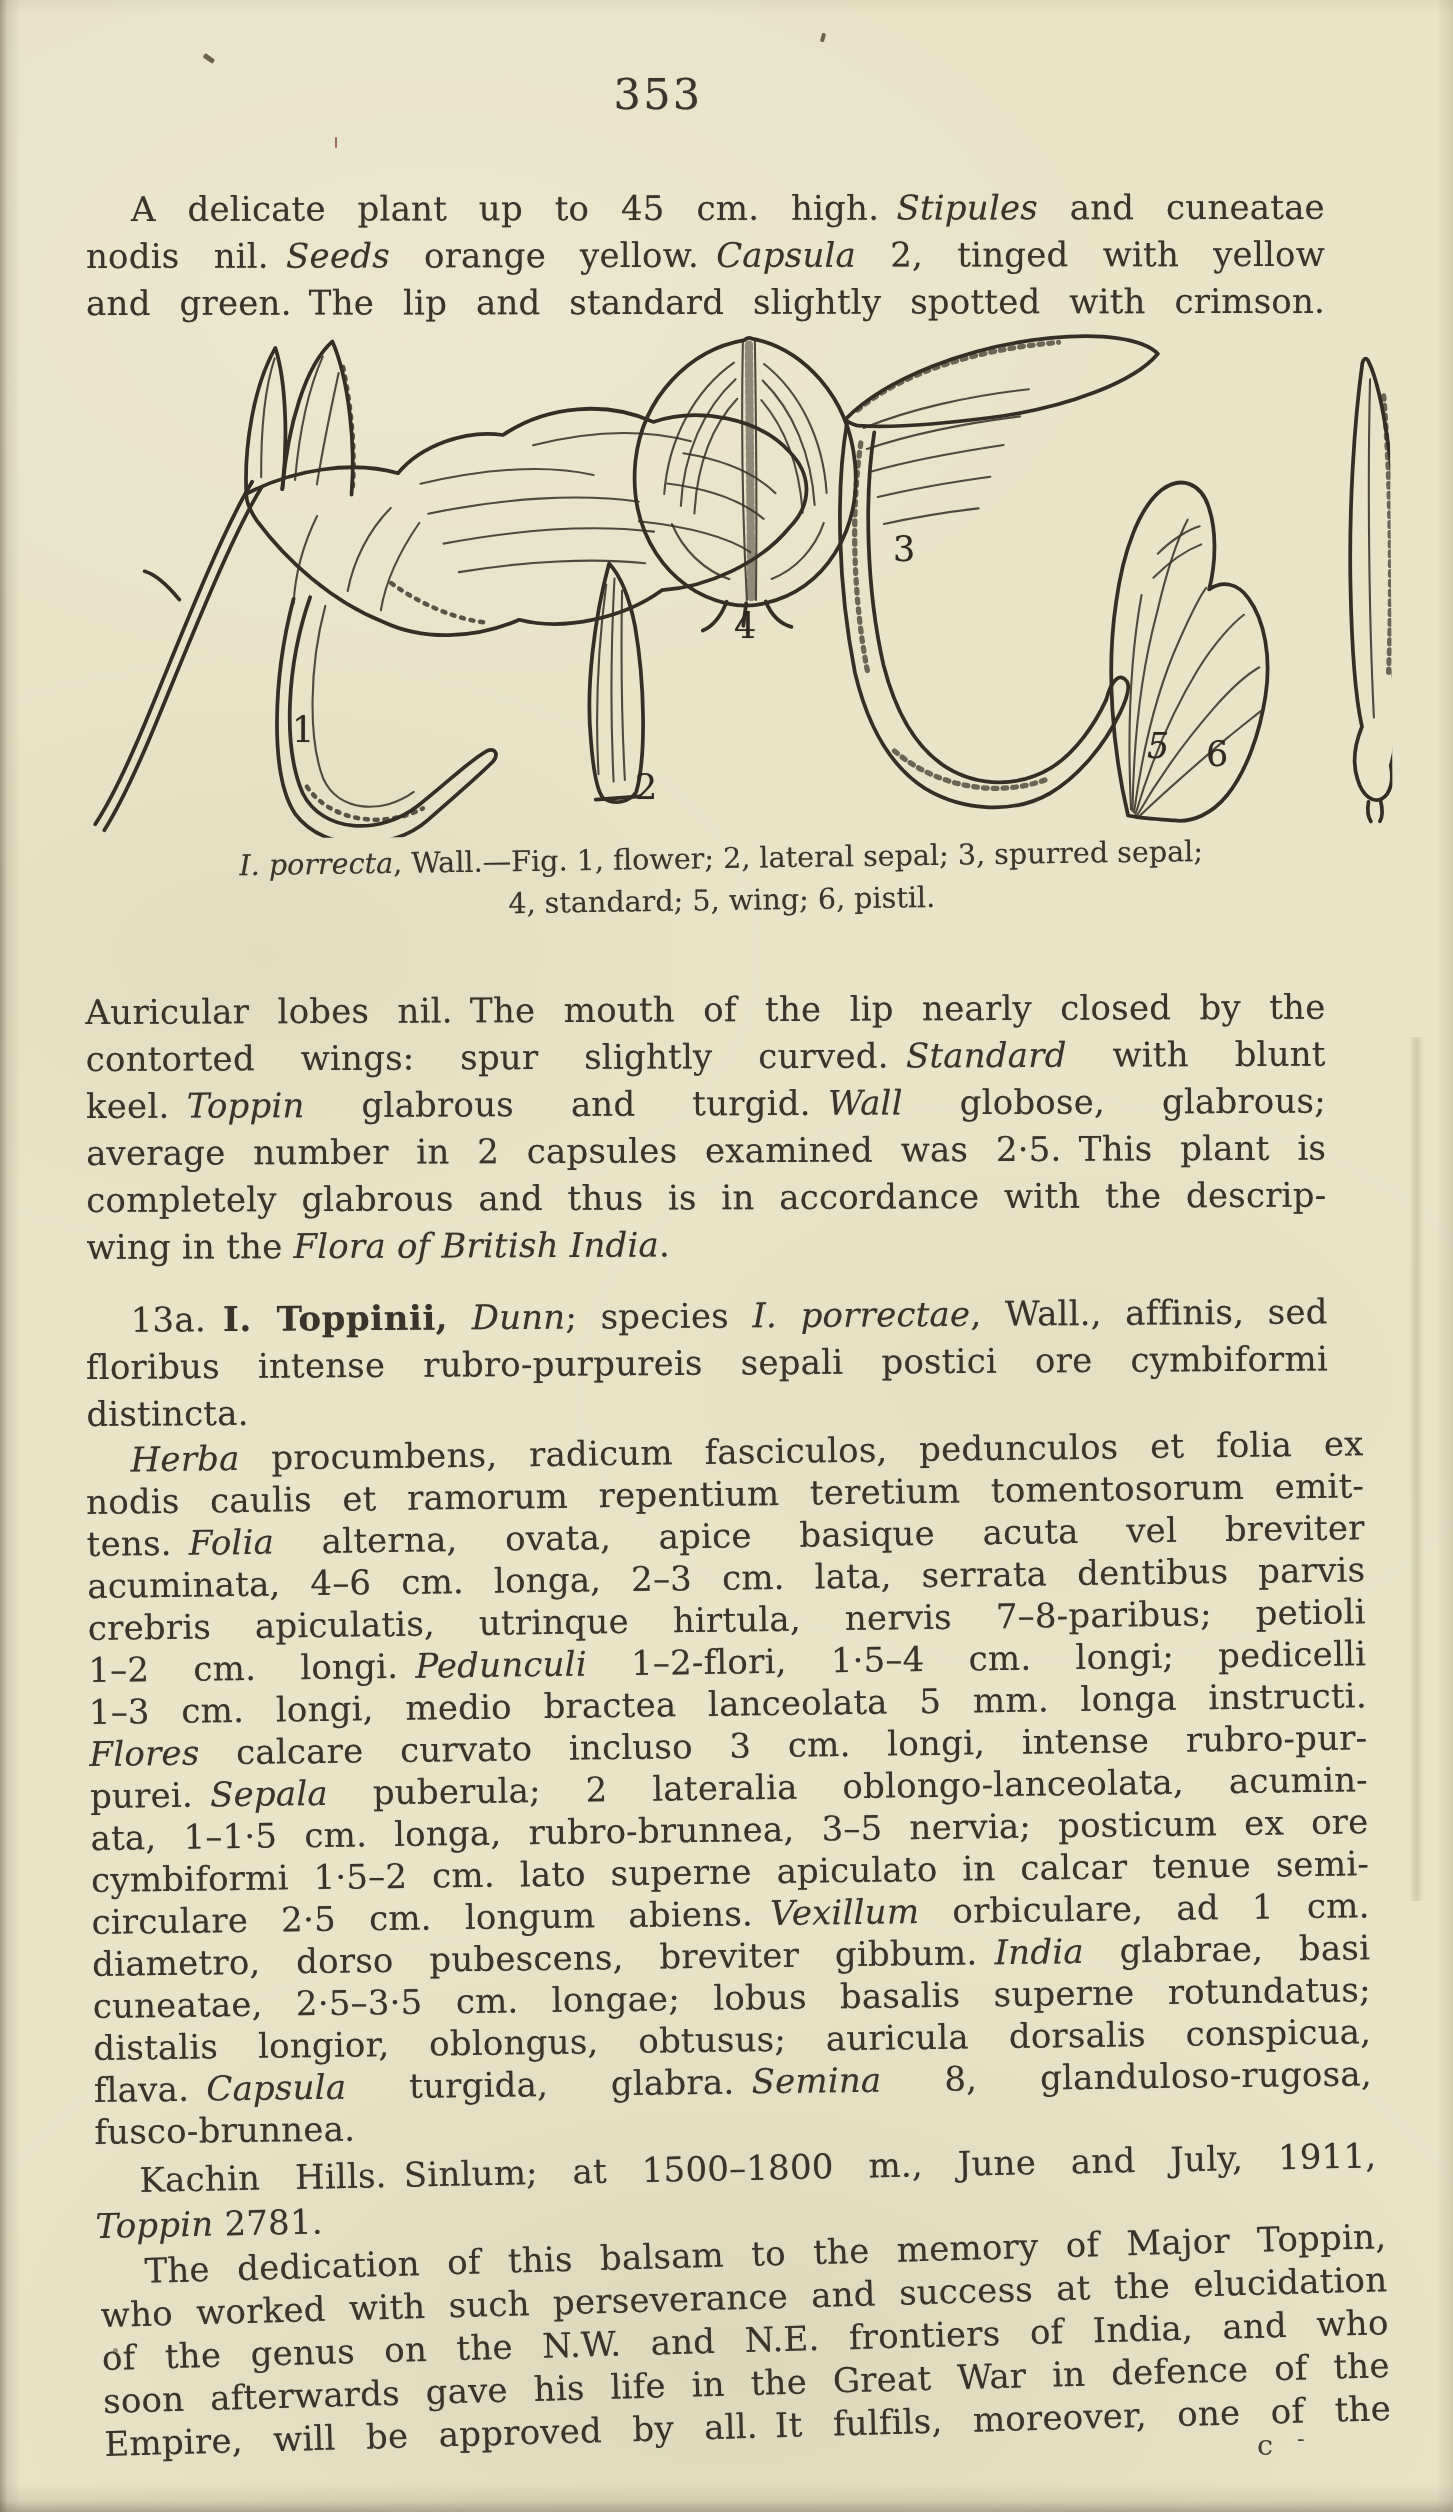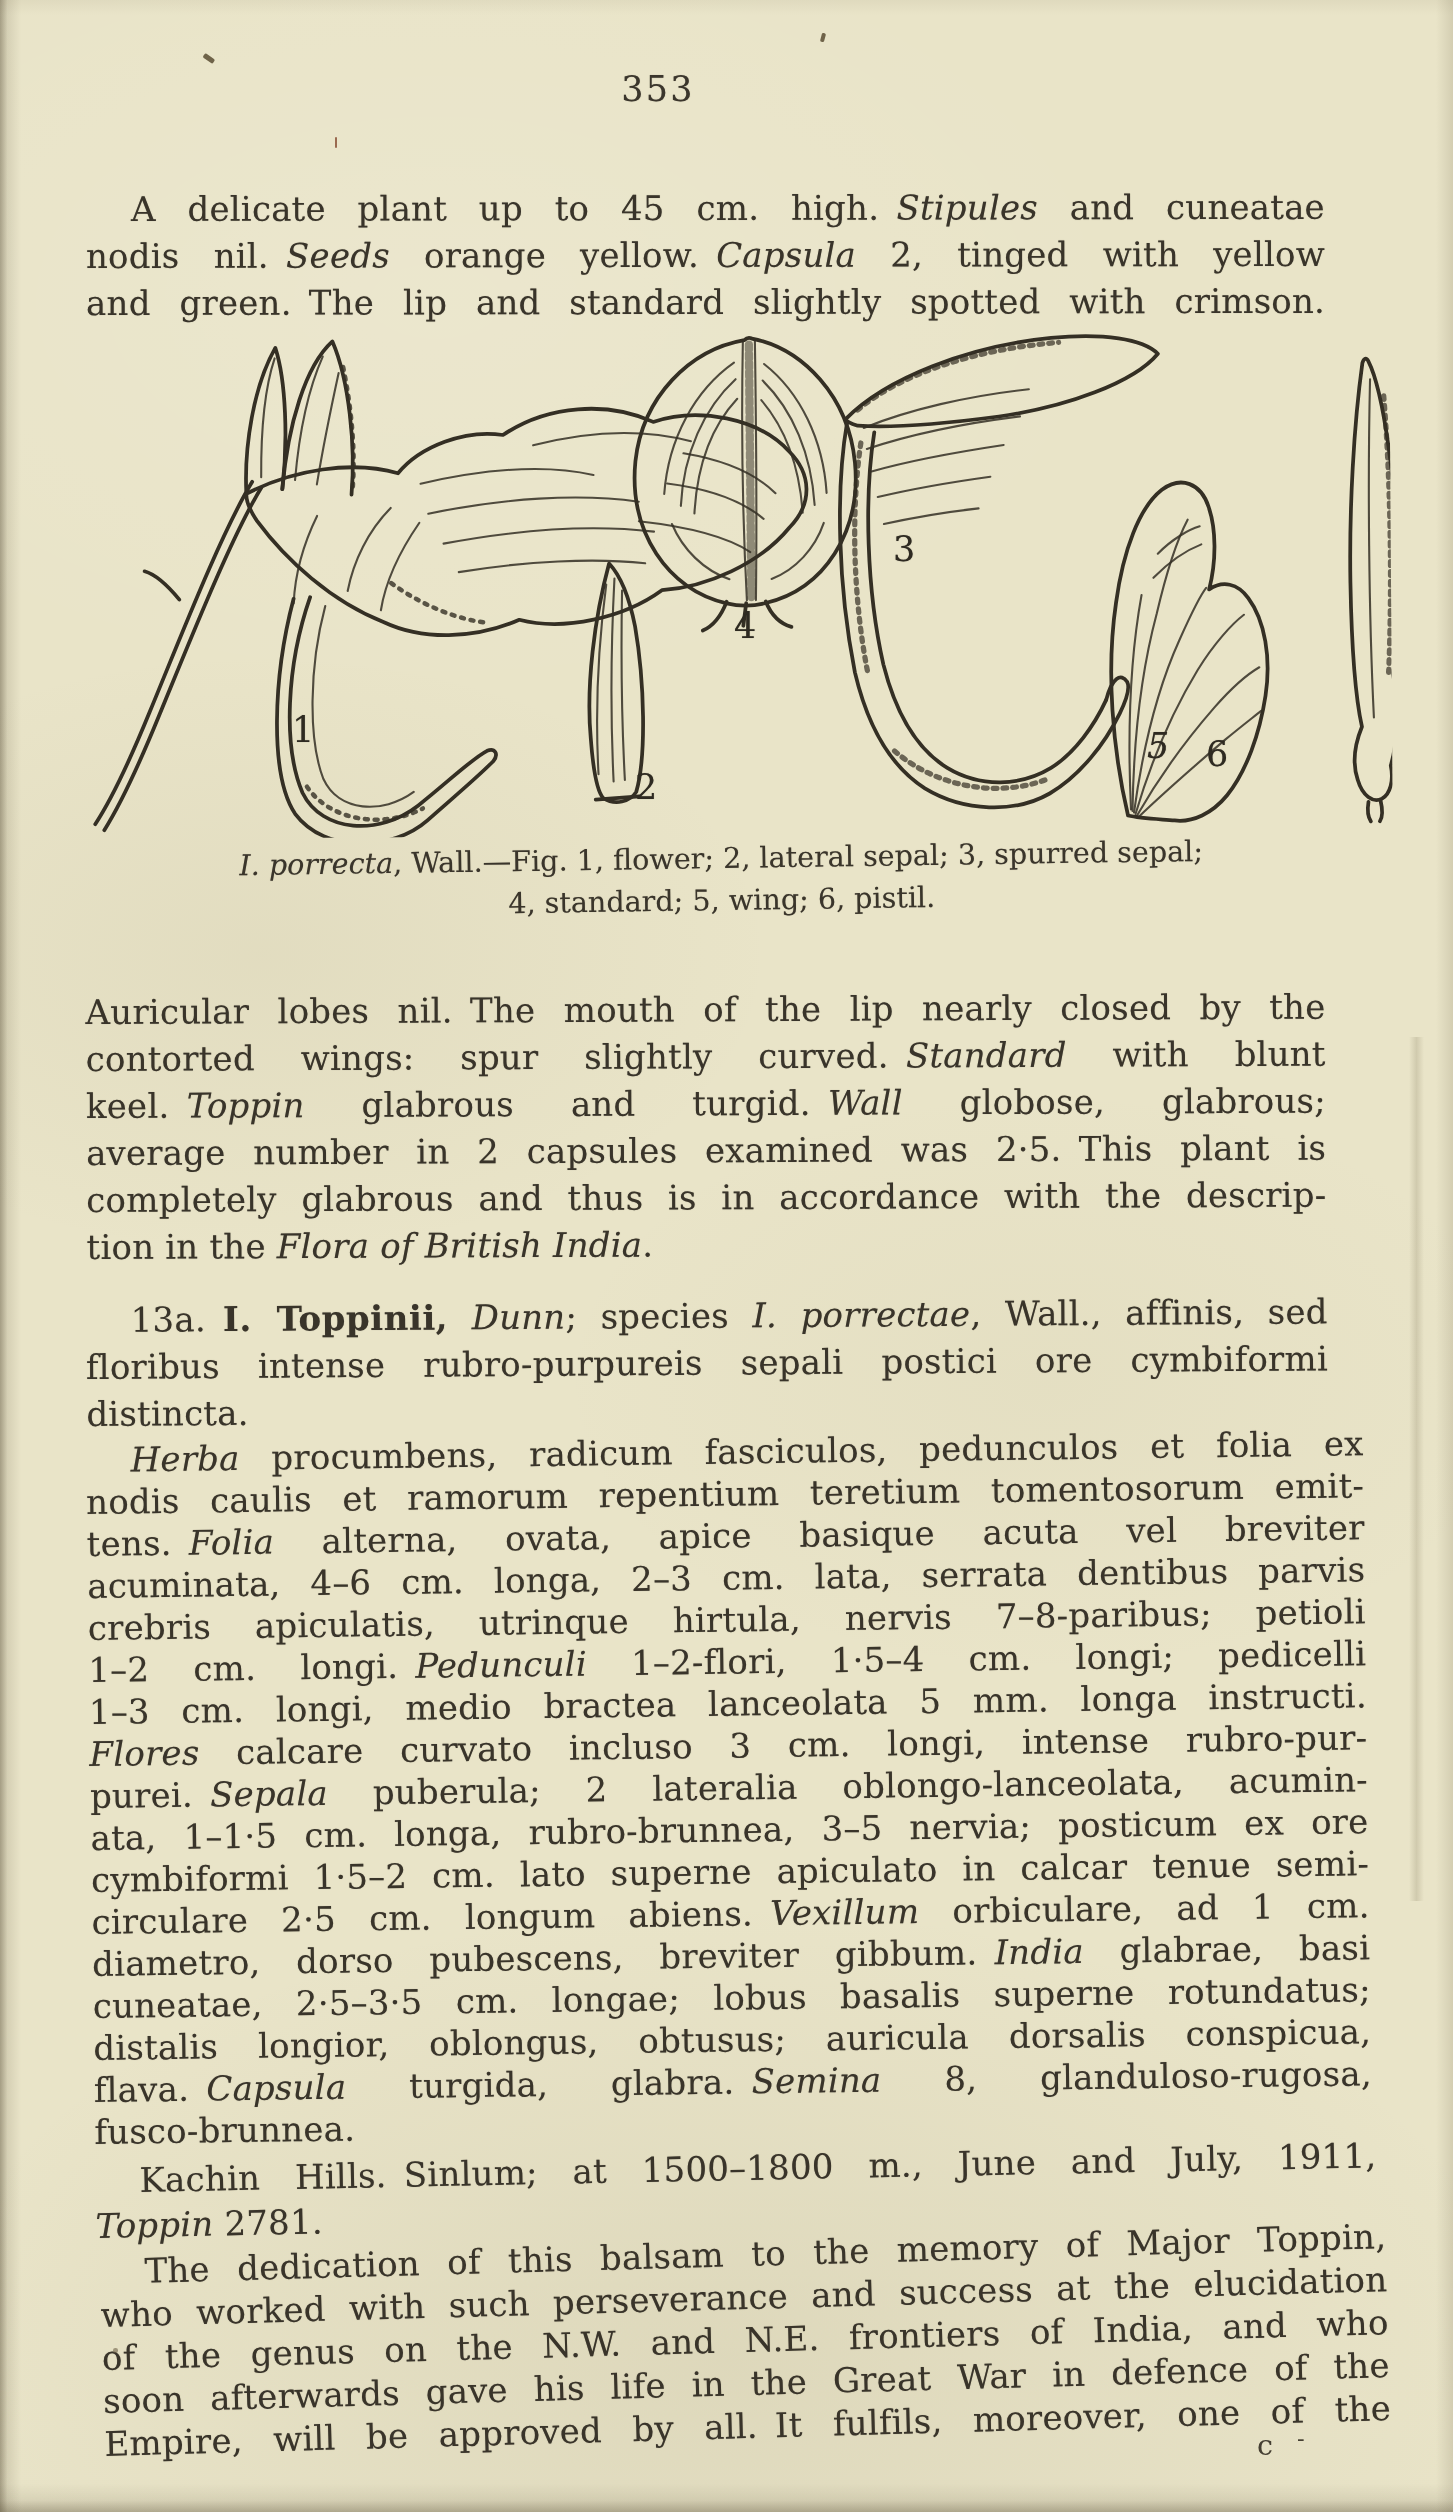--- a/index.html
+++ b/index.html
@@ -17,21 +17,21 @@
       radial-gradient(1128px 639px at 50% 94%, rgba(120,110,75,.10), transparent 72%),
       linear-gradient(90deg, rgba(70,60,38,.42) 0px, rgba(70,60,38,.12) 7.5px, rgba(70,60,38,0) 21px),
       linear-gradient(270deg, rgba(90,80,55,.16) 0px, rgba(90,80,55,0) 18px),
       linear-gradient(0deg, rgba(75,65,42,.36) 0px, rgba(75,65,42,.10) 12px, rgba(75,65,42,0) 28.6px),
       linear-gradient(180deg, rgba(110,100,70,.08) 0px, rgba(110,100,70,0) 15px),
       #e9e4c8;
   }
 
   .pagenum {
     position:absolute; top:69px; left:0; width:1316px;
-    text-align:center; font-size:35px; letter-spacing:2.3px; color:#3b362c;
+    text-align:center; font-size:43px; letter-spacing:2.3px; color:#3b362c;
     text-shadow:0 0 0.8px rgba(59,54,44,.45);
   }
 
   .para {
     position:absolute; font-size:34px; line-height:47px;
     letter-spacing:0.2px;
     text-shadow:0 0 0.8px rgba(57,52,42,.42);
     transform-origin:0 50%;
   }
   .para .line { text-align:justify; text-align-last:justify; }
@@ -201,21 +201,21 @@
     <div><i>I. porrecta</i><span>, Wall.—Fig. 1, flower; 2, lateral sepal; 3, spurred sepal;</span></div>
     <div><span>4, standard; 5, wing; 6, pistil.</span></div>
   </div>
 
   <div class="para" id="p2">
       <div class="line"><span>Auricular lobes nil. The mouth of the lip nearly closed by the</span></div>
       <div class="line"><span>contorted wings: spur slightly curved. </span><i>Standard</i><span> with blunt</span></div>
       <div class="line"><span>keel. </span><i>Toppin</i><span> glabrous and turgid. </span><i>Wall</i><span> globose, glabrous;</span></div>
       <div class="line"><span>average number in 2 capsules examined was 2·5. This plant is</span></div>
       <div class="line"><span>completely glabrous and thus is in accordance with the descrip-</span></div>
-      <div class="line end"><span>tion in the </span><i>Flora of British India</i><span>.</span></div>
+      <div class="line end"><span>wing in the </span><i>Flora of British India</i><span>.</span></div>
     </div>
   <div class="para" id="p3">
       <div class="line indent"><span>13a. </span><b>I. Toppinii,</b><span> </span><i>Dunn</i><span>; species </span><i>I. porrectae</i><span>, Wall., affinis, sed</span></div>
       <div class="line"><span>floribus intense rubro-purpureis sepali postici ore cymbiformi</span></div>
       <div class="line end"><span>distincta.</span></div>
     </div>
   <div class="para" id="p4">
       <div class="line indent"><i>Herba</i><span> procumbens, radicum fasciculos, pedunculos et folia ex</span></div>
       <div class="line"><span>nodis caulis et ramorum repentium teretium tomentosorum emit-</span></div>
       <div class="line"><span>tens. </span><i>Folia</i><span> alterna, ovata, apice basique acuta vel breviter</span></div>

